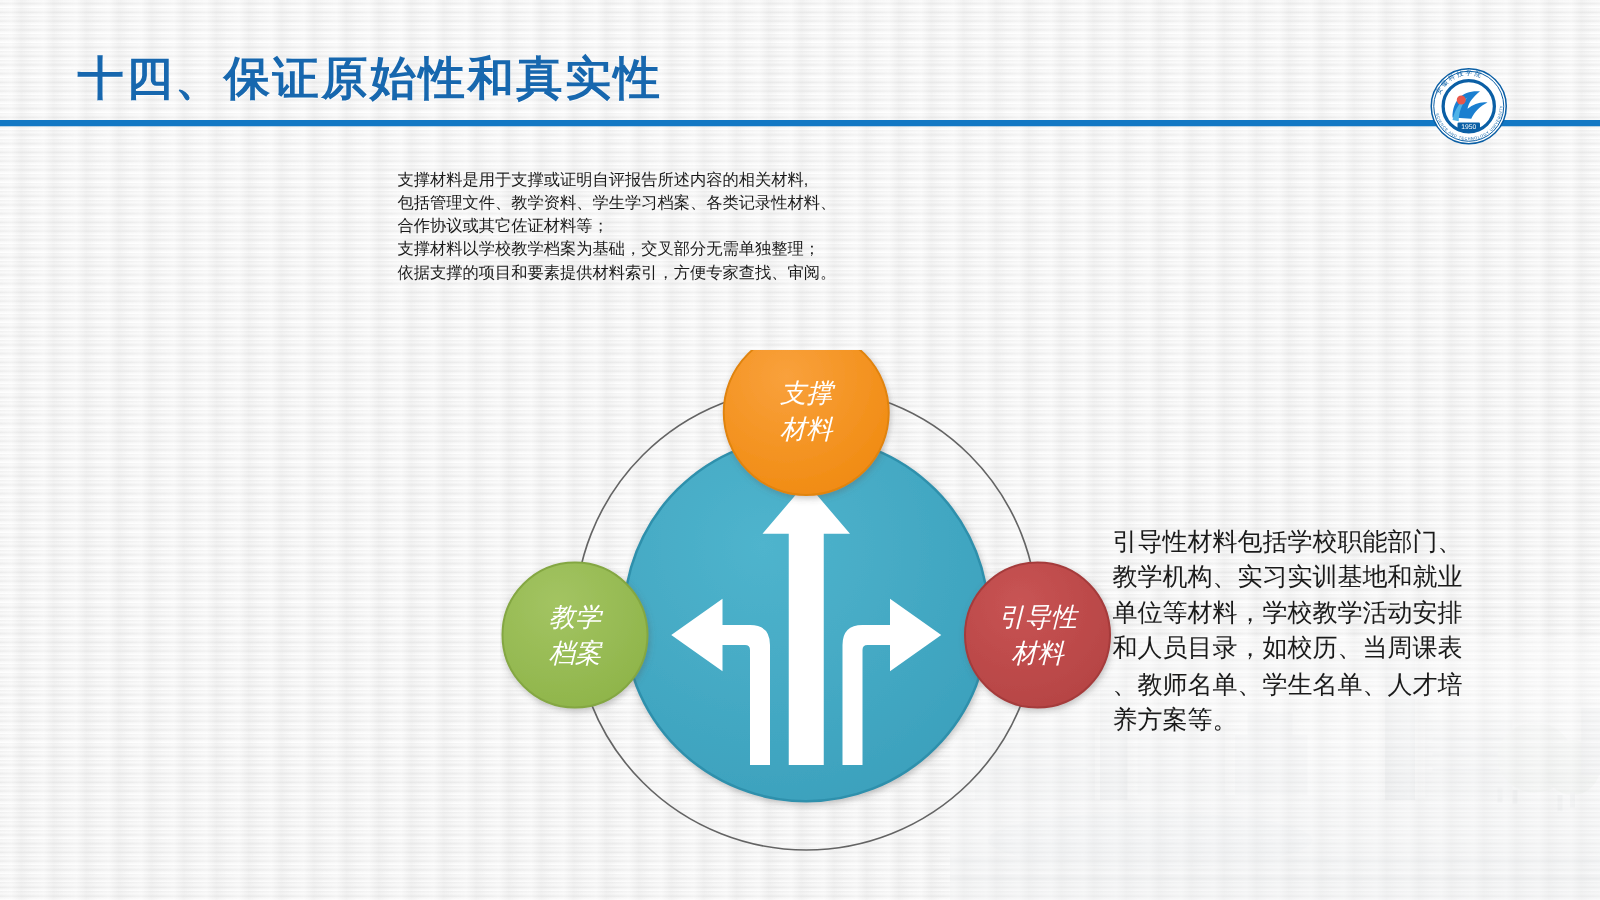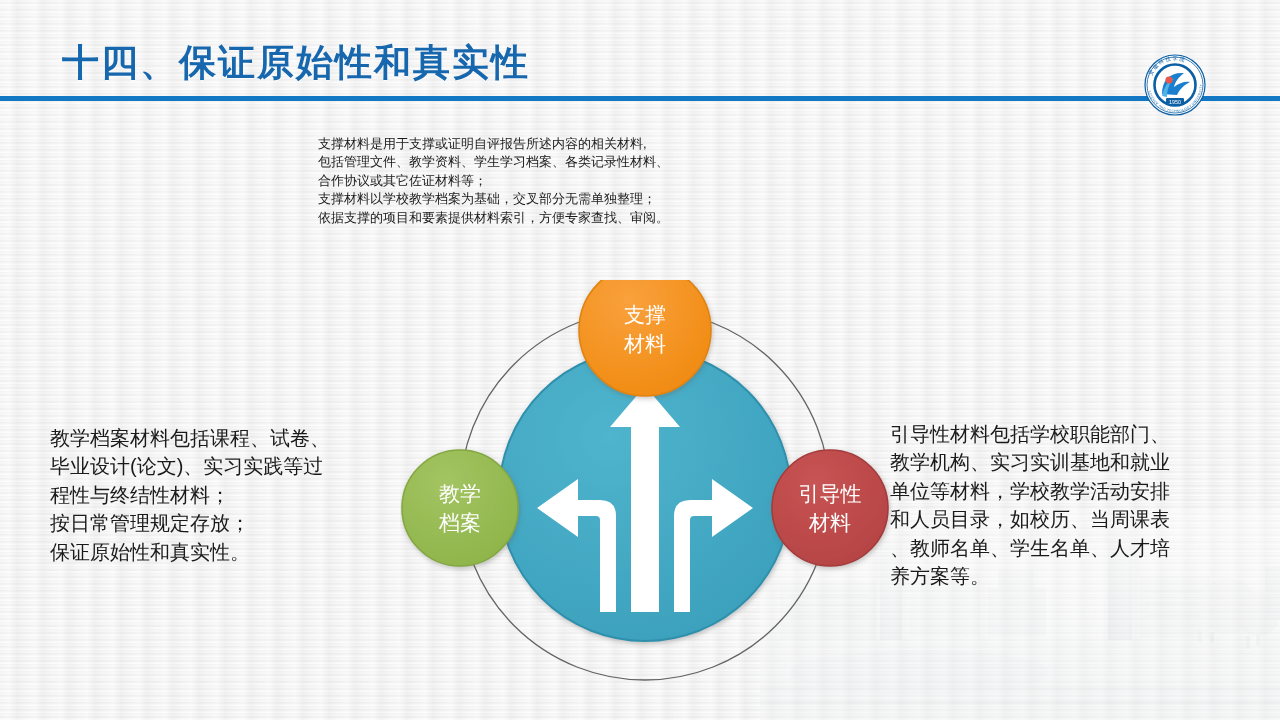--- a/index.html
+++ b/index.html
@@ -73,21 +73,21 @@
   #left-paragraph{
     left:50px;top:424px;width:350px;
     font-size:20px;
   }
   #right-paragraph{
     left:890px;top:420px;width:350px;
     font-size:20px;
   }
 
   
-  .diagram{position:absolute;left:400px;top:280px;width:500px;height:420px;}
+  .diagram{position:absolute;left:400px;top:280px;width:500px;height:420px;font-style:italic;}
   .diagram svg{display:block;}
   .node-label{
     fill:#ffffff;
     font-family:"Liberation Sans","DejaVu Sans",sans-serif;
     font-size:21px;
     text-anchor:middle;
     dominant-baseline:middle;
   }
 </style>
 </head>
@@ -176,25 +176,20 @@
       </text>
     </svg>
   </div>
 
   <div class="para" id="top-paragraph">支撑材料是用于支撑或证明自评报告所述内容的相关材料,
 包括管理文件、教学资料、学生学习档案、各类记录性材料、
 合作协议或其它佐证材料等；
 支撑材料以学校教学档案为基础，交叉部分无需单独整理；
 依据支撑的项目和要素提供材料索引，方便专家查找、审阅。</div>
 
-  <div class="para" id="left-paragraph">教学档案材料包括课程、试卷、
-毕业设计(论文)、实习实践等过
-程性与终结性材料；
-按日常管理规定存放；
-保证原始性和真实性。</div>
 
   <div class="para" id="right-paragraph">引导性材料包括学校职能部门、
 教学机构、实习实训基地和就业
 单位等材料，学校教学活动安排
 和人员目录，如校历、当周课表
 、教师名单、学生名单、人才培
 养方案等。</div>
 
   <div class="diagram">
     <svg width="500" height="420" viewBox="0 0 500 420" xmlns="http://www.w3.org/2000/svg">

